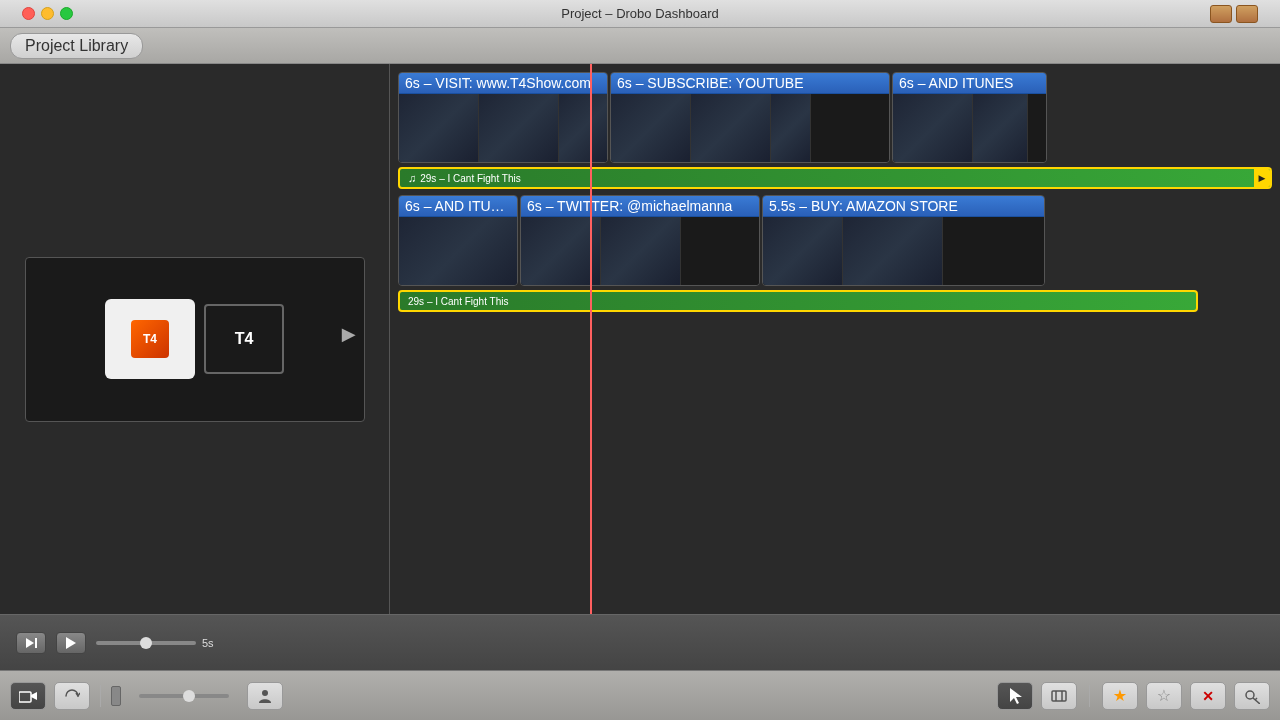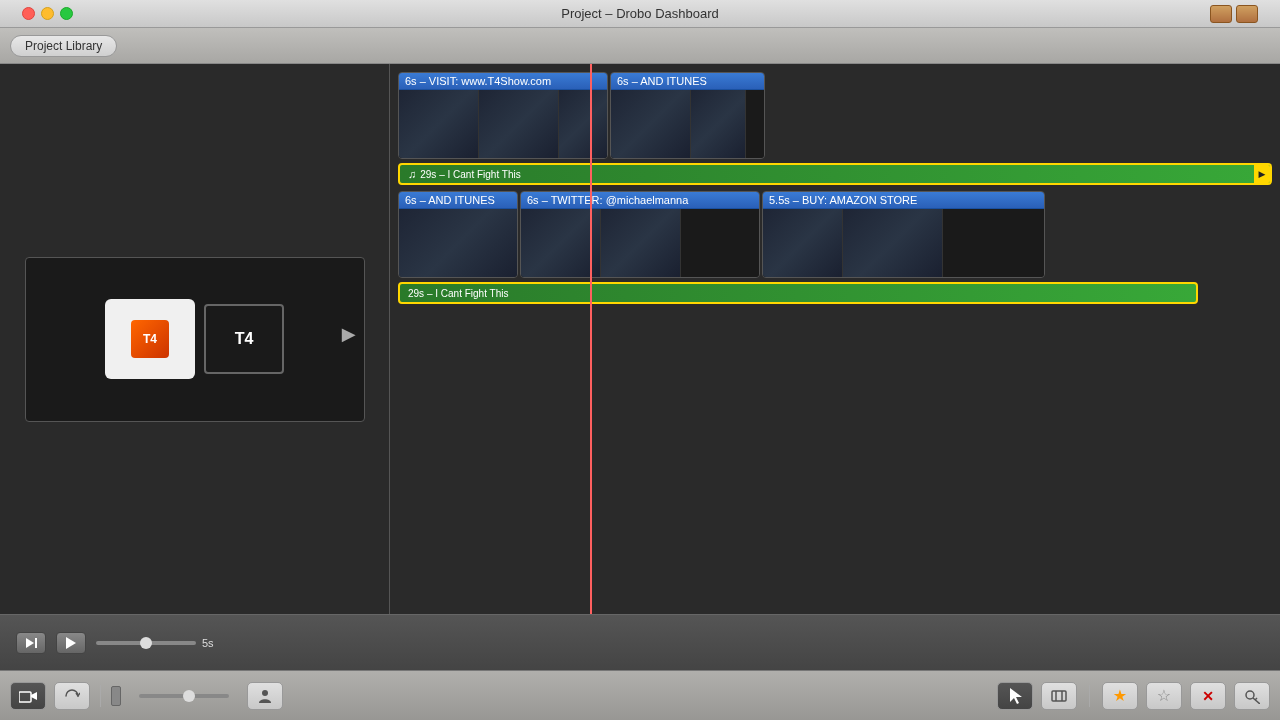--- a/index.html
+++ b/index.html
@@ -65,21 +65,21 @@
       display: flex;
       align-items: center;
       padding: 0 10px;
       border-bottom: 1px solid #888;
     }
     .project-lib-btn {
       background: linear-gradient(to bottom, #e8e8e8, #d0d0d0);
       border: 1px solid #999;
       border-radius: 12px;
       padding: 3px 14px;
-      font-size: 12px;
+      font-size: 16px;
       color: #333;
       cursor: pointer;
     }
 
     
     .timeline-container {
       flex: 1;
       background: #2a2a2a;
       padding: 8px 8px 0 8px;
       overflow: hidden;
@@ -95,21 +95,21 @@
     .clip {
       border: 1px solid #555;
       border-radius: 4px;
       overflow: hidden;
       position: relative;
       flex-shrink: 0;
     }
     .clip-label {
       background: linear-gradient(to bottom, #3a7bd5, #2a60b8);
       color: #fff;
-      font-size: 11px;
+      font-size: 14px;
       padding: 2px 6px;
       white-space: nowrap;
       overflow: hidden;
       text-overflow: ellipsis;
       border-bottom: 1px solid #1a50a0;
     }
     .clip-thumbnails {
       display: flex;
       background: #1a1a1a;
       height: 68px;
@@ -312,20 +312,28 @@
 
       <div class="clip" style="width:210px;">
         <div class="clip-label">6s – VISIT: www.T4Show.com</div>
         <div class="clip-thumbnails">
           <div class="clip-thumb"></div>
           <div class="clip-thumb"></div>
           <div class="clip-thumb" style="width:50px;"></div>
         </div>
       </div>
 
+      <div class="clip" style="width:280px;">
+        <div class="clip-label">6s – SUBSCRIBE: YOUTUBE</div>
+        <div class="clip-thumbnails">
+          <div class="clip-thumb"></div>
+          <div class="clip-thumb"></div>
+          <div class="clip-thumb" style="width:40px;"></div>
+        </div>
+      </div>
 
       <div class="clip" style="width:155px;">
         <div class="clip-label">6s – AND ITUNES</div>
         <div class="clip-thumbnails">
           <div class="clip-thumb"></div>
           <div class="clip-thumb" style="width:55px;"></div>
         </div>
       </div>
     </div>
 

